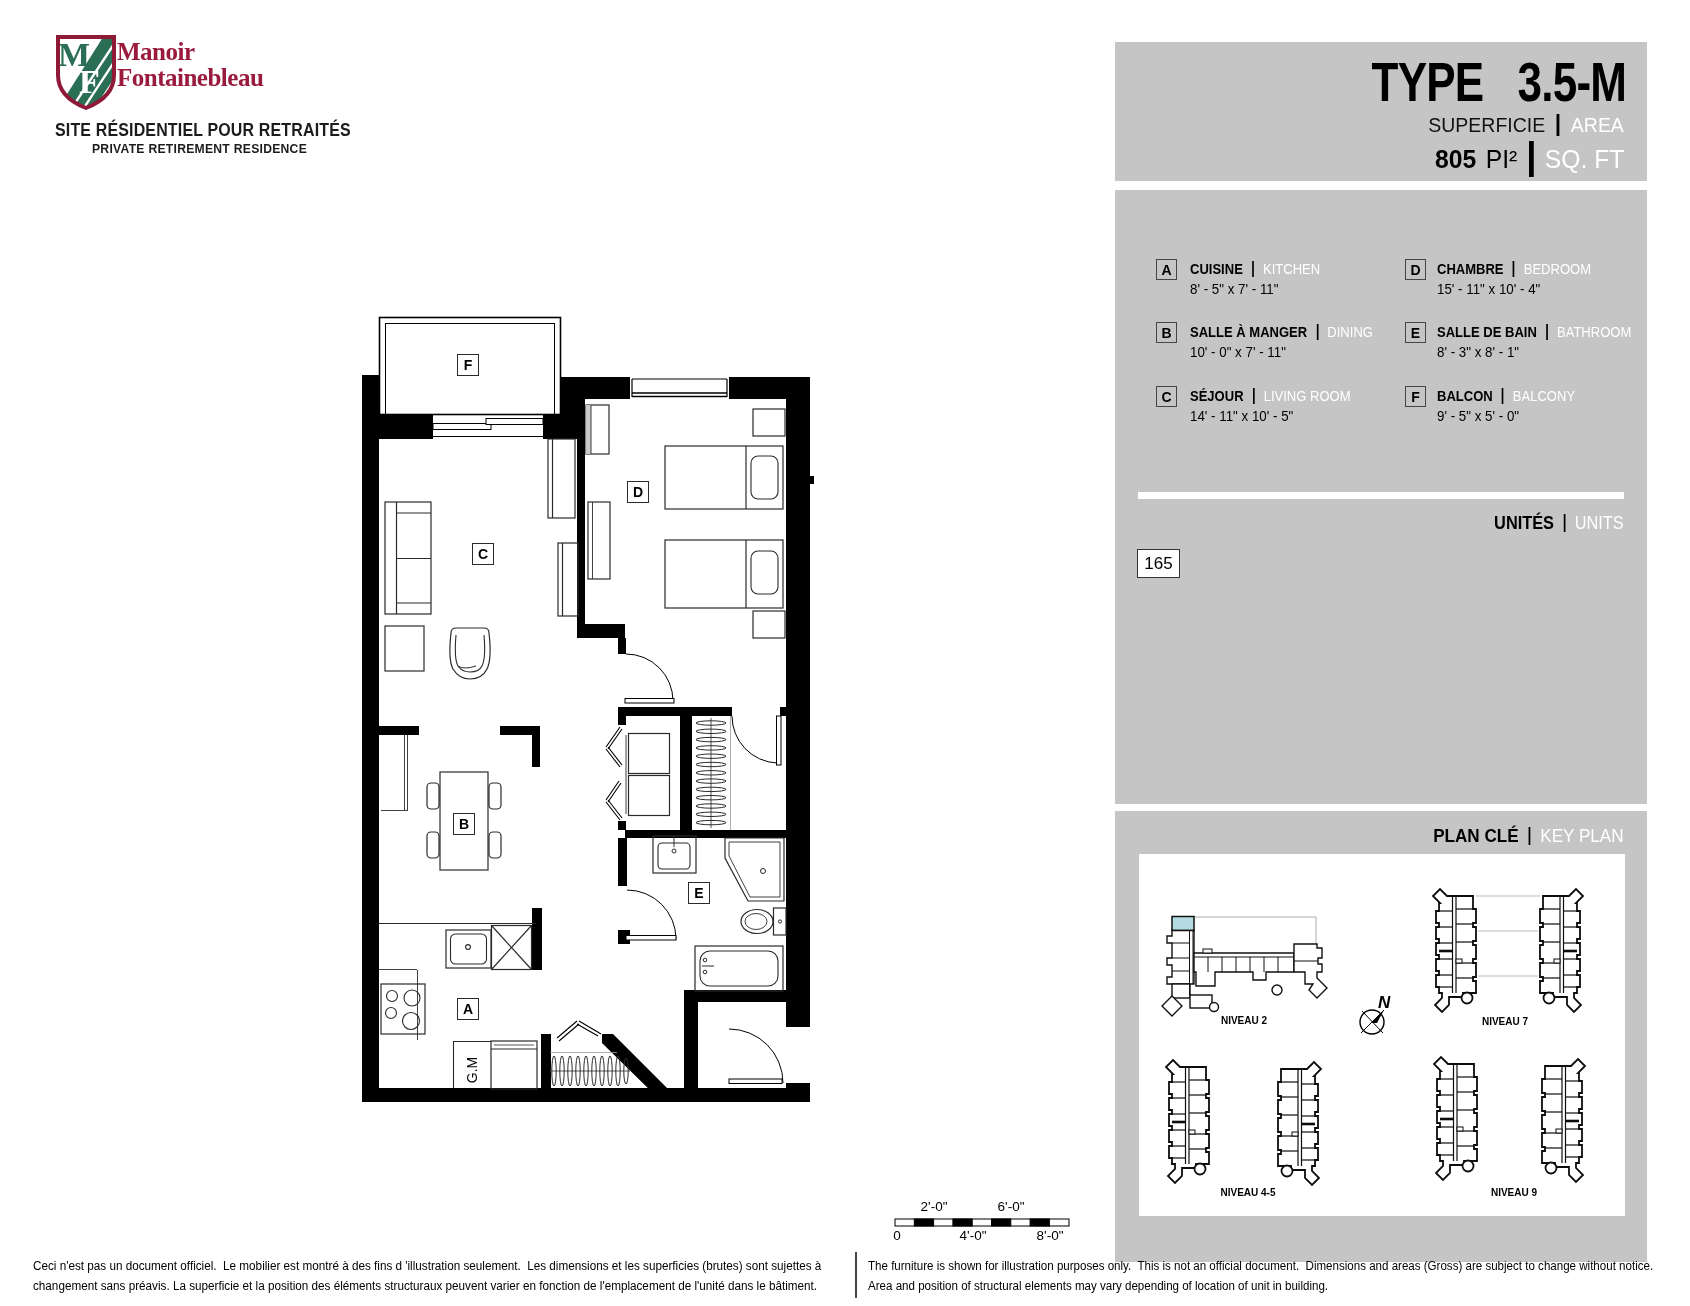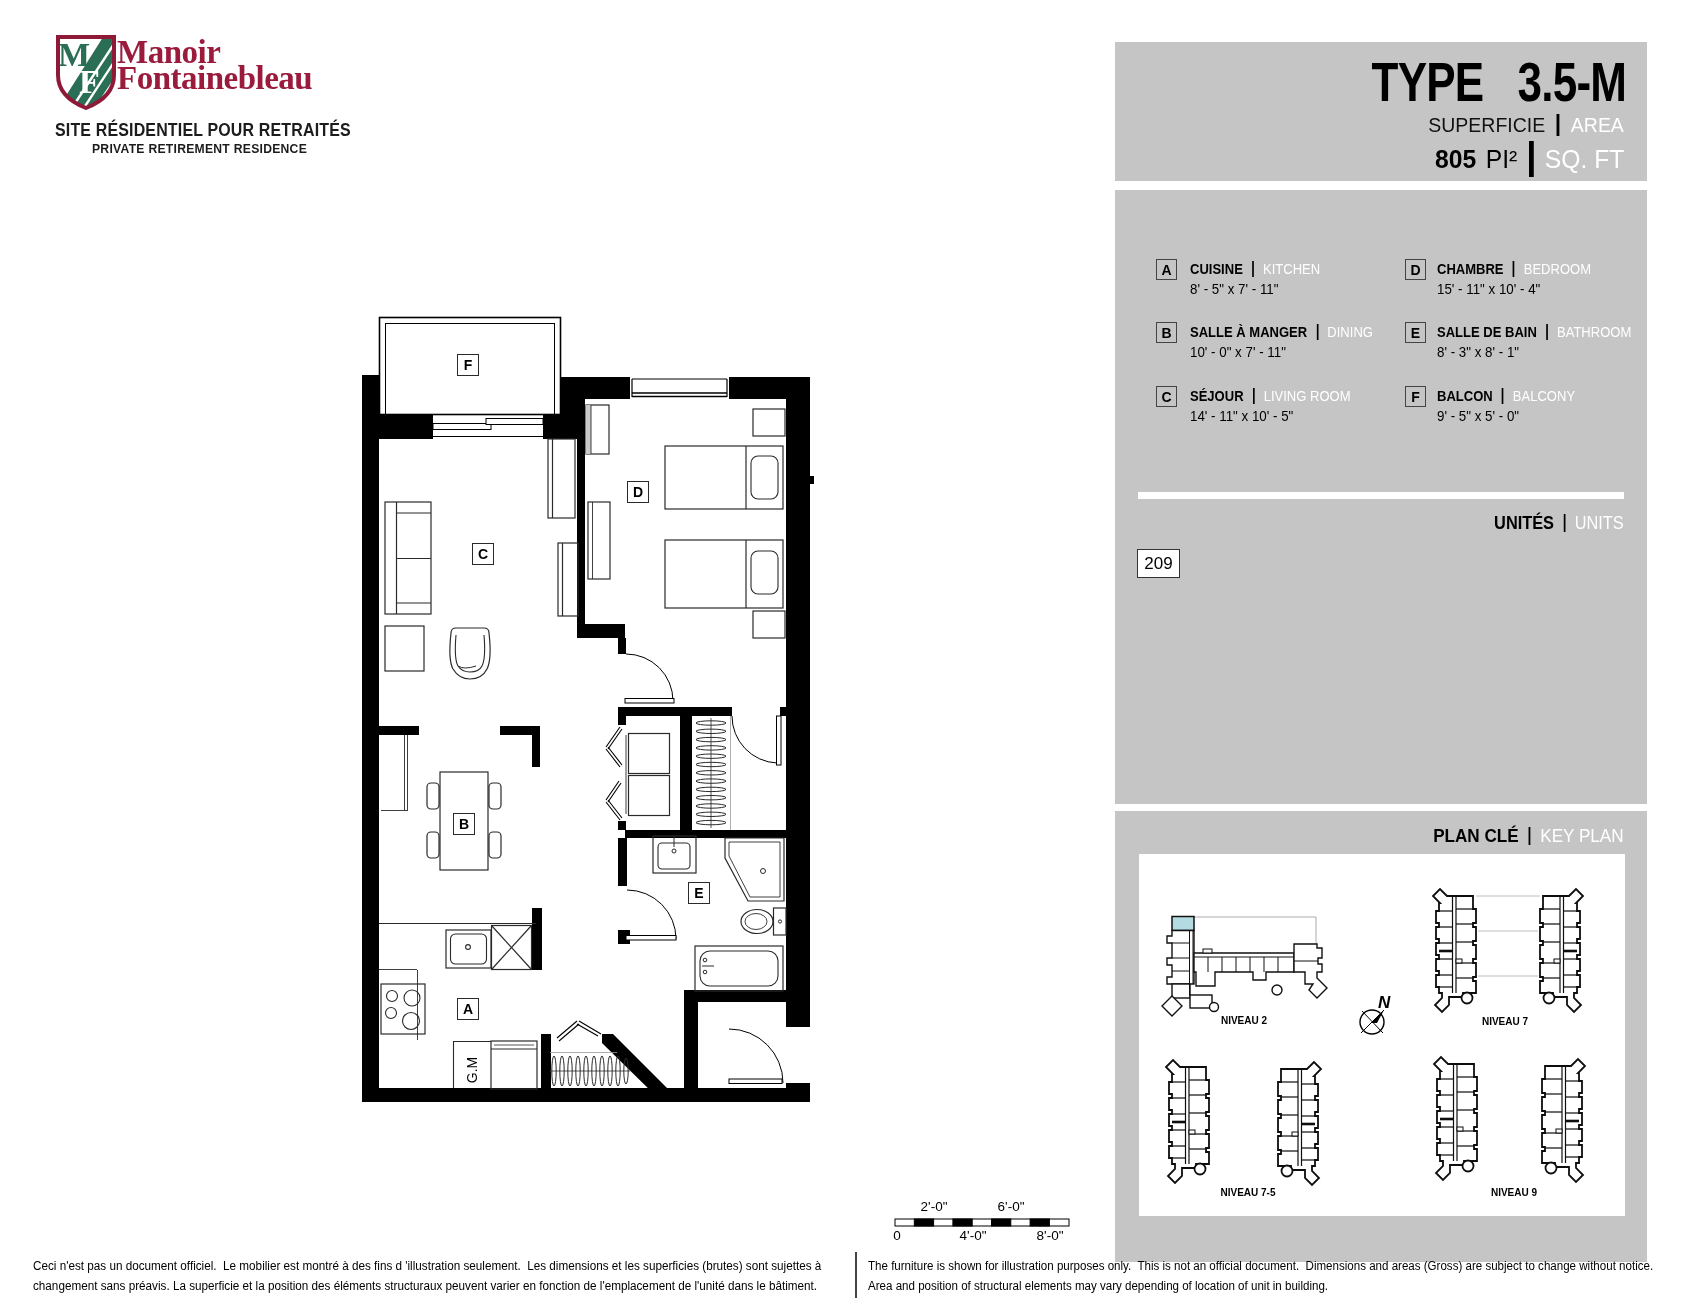--- a/index.html
+++ b/index.html
@@ -36,21 +36,21 @@
     <polygon points="2,76 50,0 66,0 66,86 2,86" fill="#2a6e55"></polygon>
     <line x1="9" y1="86" x2="59" y2="10" stroke="#ffffff" stroke-width="2.4"></line>
     <line x1="17" y1="92" x2="67" y2="16" stroke="#ffffff" stroke-width="2.4"></line>
     <line x1="25" y1="98" x2="75" y2="22" stroke="#ffffff" stroke-width="2.4"></line>
     <text x="3" y="32" font-family="'Liberation Serif',serif" font-size="34" font-weight="bold" fill="#2a6e55">M</text>
     <text x="24" y="59" font-family="'Liberation Serif',serif" font-size="34" font-weight="bold" fill="#ffffff">F</text>
   </g>
   <path d="M3,3 h56 v38 q0,22 -28,33 q-28,-11 -28,-33 z" fill="none" stroke="#8e1a38" stroke-width="4"></path>
 </svg>
 
-<div class="abs" style="left:117px;top:39px;font-family:'Liberation Serif',serif;font-weight:bold;color:#9b1b3d;font-size:33px;line-height:26px;letter-spacing:-0.5px;">Manoir<br>Fontainebleau</div>
+<div class="abs" style="left:117px;top:39px;font-family:'Liberation Serif',serif;font-weight:bold;color:#9b1b3d;font-size:25px;line-height:26px;letter-spacing:-0.5px;">Manoir<br>Fontainebleau</div>
 
 <div class="abs" style="left:55px;top:119px;font-size:19px;font-weight:bold;color:#1c1c1c;letter-spacing:0.2px;transform:scaleX(0.84);transform-origin:left;white-space:nowrap;">SITE RÉSIDENTIEL POUR RETRAITÉS</div>
 
 <div class="abs" style="left:92px;top:141px;font-size:13.5px;font-weight:bold;color:#1c1c1c;letter-spacing:0.3px;transform:scaleX(0.90);transform-origin:left;white-space:nowrap;">PRIVATE RETIREMENT RESIDENCE</div>
 
 <div class="panel" style="left:1115px;top:42px;width:532px;height:139px;"></div>
 
 <div class="panel" style="left:1115px;top:190px;width:532px;height:614px;"></div>
 
 <div class="panel" style="left:1115px;top:811px;width:532px;height:451px;"></div>
@@ -121,33 +121,33 @@
 <div class="dim abs" style="left:1437px;top:408px;">9' - 5" x 5' - 0"</div>
 
 <div class="abs" style="left:1138px;top:492px;width:486px;height:7px;background:#fff;"></div>
 
 <div class="rowr abs" style="right:66px;top:512px;font-size:19px;transform:scaleX(0.86);transform-origin:right;">
       <span class="b">UNITÉS</span>
       <span class="sep" style="height:18px;margin:0 11px;"></span>
       <span class="w">UNITS</span>
     </div>
 
-<div class="abs" style="left:1137px;top:549px;width:41px;height:27px;border:1.3px solid #333;background:#fff;font-size:17px;display:flex;align-items:center;justify-content:center;">209</div>
+<div class="abs" style="left:1137px;top:549px;width:41px;height:27px;border:1.3px solid #333;background:#fff;font-size:17px;display:flex;align-items:center;justify-content:center;">165</div>
 
 <div class="rowr abs" style="right:66px;top:825px;font-size:19px;transform:scaleX(0.9);transform-origin:right;">
       <span class="b">PLAN CLÉ</span>
       <span class="sep" style="height:18px;margin:0 11px;"></span>
       <span class="w">KEY PLAN</span>
     </div>
 
 <div class="niv" style="left:1244px;top:1015px;">NIVEAU 2</div>
 
 <div class="niv" style="left:1505px;top:1016px;">NIVEAU 7</div>
 
-<div class="niv" style="left:1248px;top:1187px;">NIVEAU 7-5</div>
+<div class="niv" style="left:1248px;top:1187px;">NIVEAU 4-5</div>
 
 <div class="niv" style="left:1514px;top:1187px;">NIVEAU 9</div>
 
 <div class="scl" style="left:934px;top:1199px;">2'-0"</div>
 
 <div class="scl" style="left:1011px;top:1199px;">6'-0"</div>
 
 <div class="scl" style="left:897px;top:1228px;">0</div>
 
 <div class="scl" style="left:973px;top:1228px;">4'-0"</div>

